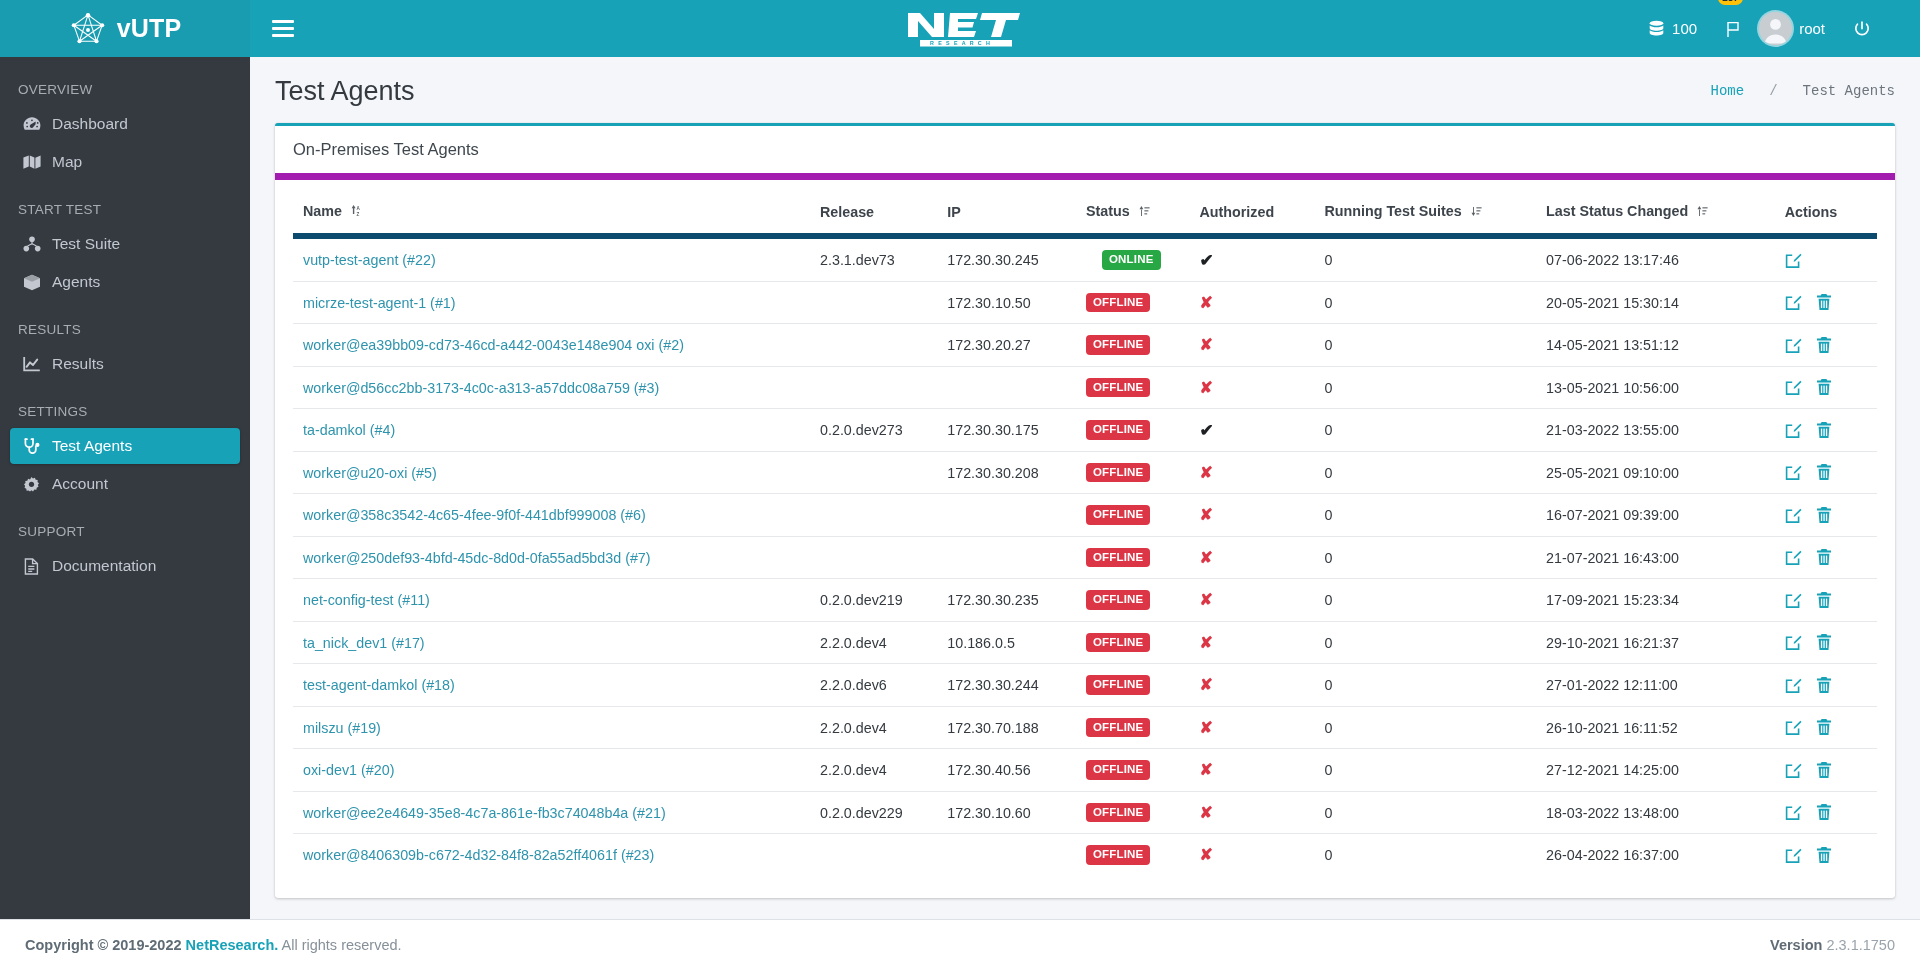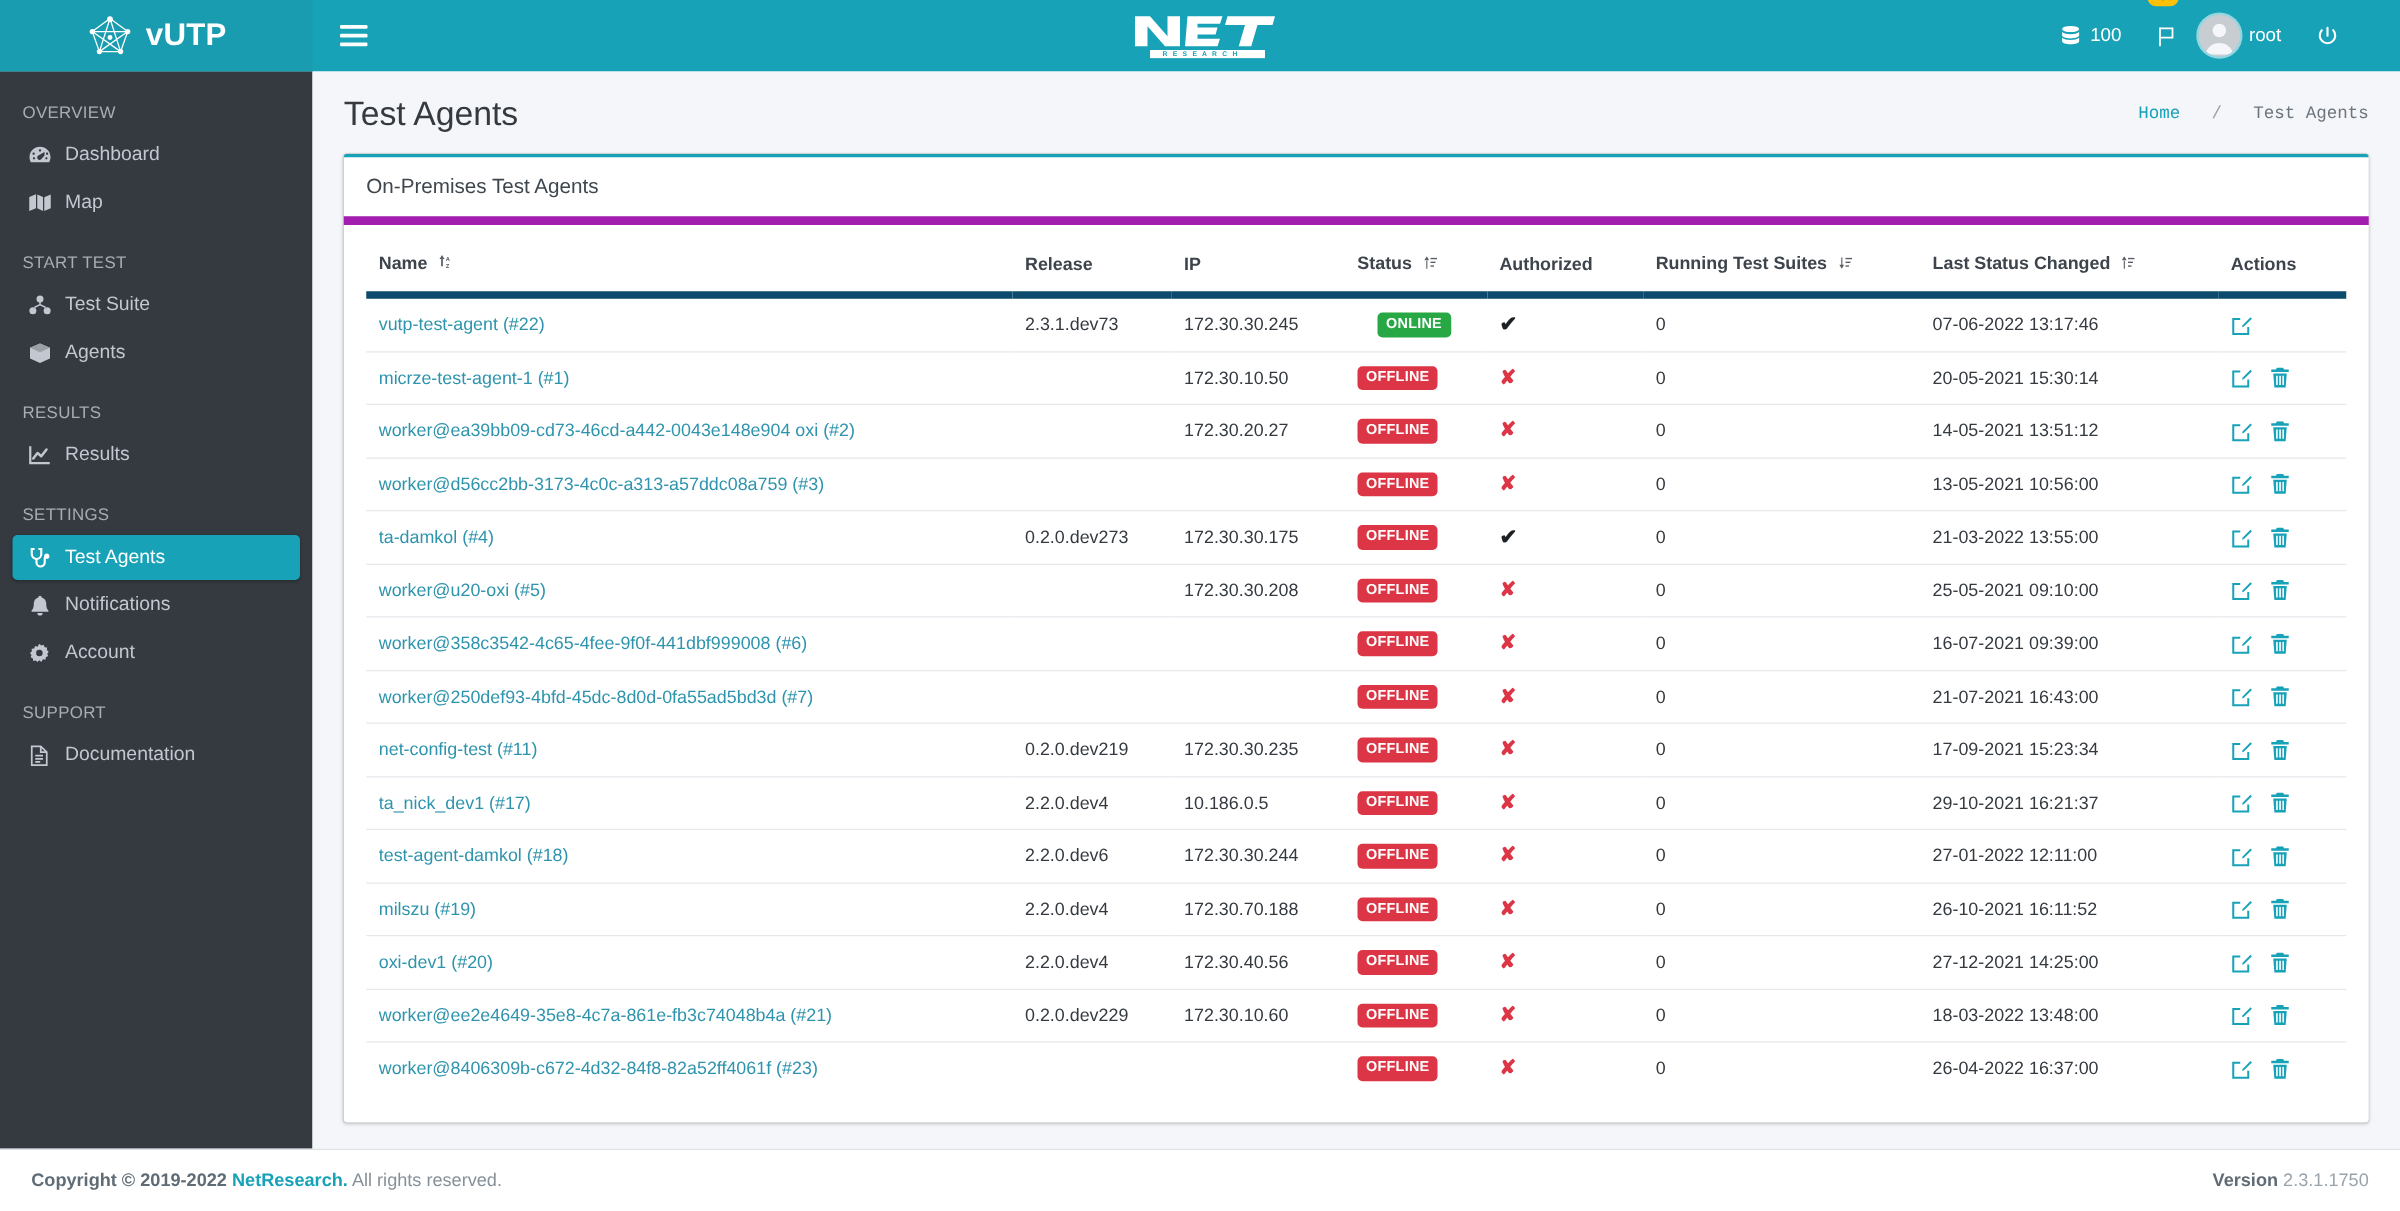--- a/index.html
+++ b/index.html
@@ -348,29 +348,20 @@
     <a class="side-link active">
       <span class="side-ico">
         <svg width="18" height="17" viewBox="0 0 18 17" fill="none" stroke="#ffffff" stroke-width="1.7" stroke-linecap="round">
           <path d="M2.4 1.2v4.2a3.8 3.8 0 0 0 7.6 0V1.2"></path>
           <path d="M2.4 1.2h1.6M8.4 1.2H10"></path>
           <path d="M6.2 9.3v2.6a3.3 3.3 0 0 0 6.6 0V8.4"></path>
           <circle cx="14.4" cy="6.9" r="2.1" fill="#ffffff" stroke="none"></circle>
         </svg>
       </span>
       <span>Test Agents</span>
-    </a>
-    <a class="side-link">
-      <span class="side-ico">
-        <svg width="16" height="17" viewBox="0 0 16 17" fill="#c2c7d0">
-          <path d="M8 .6a1.4 1.4 0 0 1 1.4 1.3C11.8 2.5 13 4.5 13 7.2c0 3.3.9 4.4 1.7 5.1.4.3.1 1-.4 1H1.7c-.5 0-.8-.7-.4-1 .8-.7 1.7-1.8 1.7-5.1 0-2.7 1.2-4.7 3.6-5.3A1.4 1.4 0 0 1 8 .6z"></path>
-          <path d="M5.9 14.3h4.2A2.1 2.1 0 0 1 8 16.4a2.1 2.1 0 0 1-2.1-2.1z"></path>
-        </svg>
-      </span>
-      <span>Notifications</span>
     </a>
     <a class="side-link">
       <span class="side-ico">
         <svg width="17" height="17" viewBox="0 0 17 17" fill="#c2c7d0">
           <path d="M8.5 1 10 2.4l1.9-.6.8 1.9 2 .3-.2 2 1.5 1.3-1.2 1.6.7 1.9-1.8.9-.3 2-2-.3L10 15.6 8.5 14.2 7 15.6l-1.4-1.2-2 .3-.3-2-1.8-.9.7-1.9L1 8.3l1.5-1.3-.2-2 2-.3.8-1.9 1.9.6z"></path>
           <circle cx="8.5" cy="8.3" r="2.6" fill="#343a40"></circle>
         </svg>
       </span>
       <span>Account</span>
     </a>

